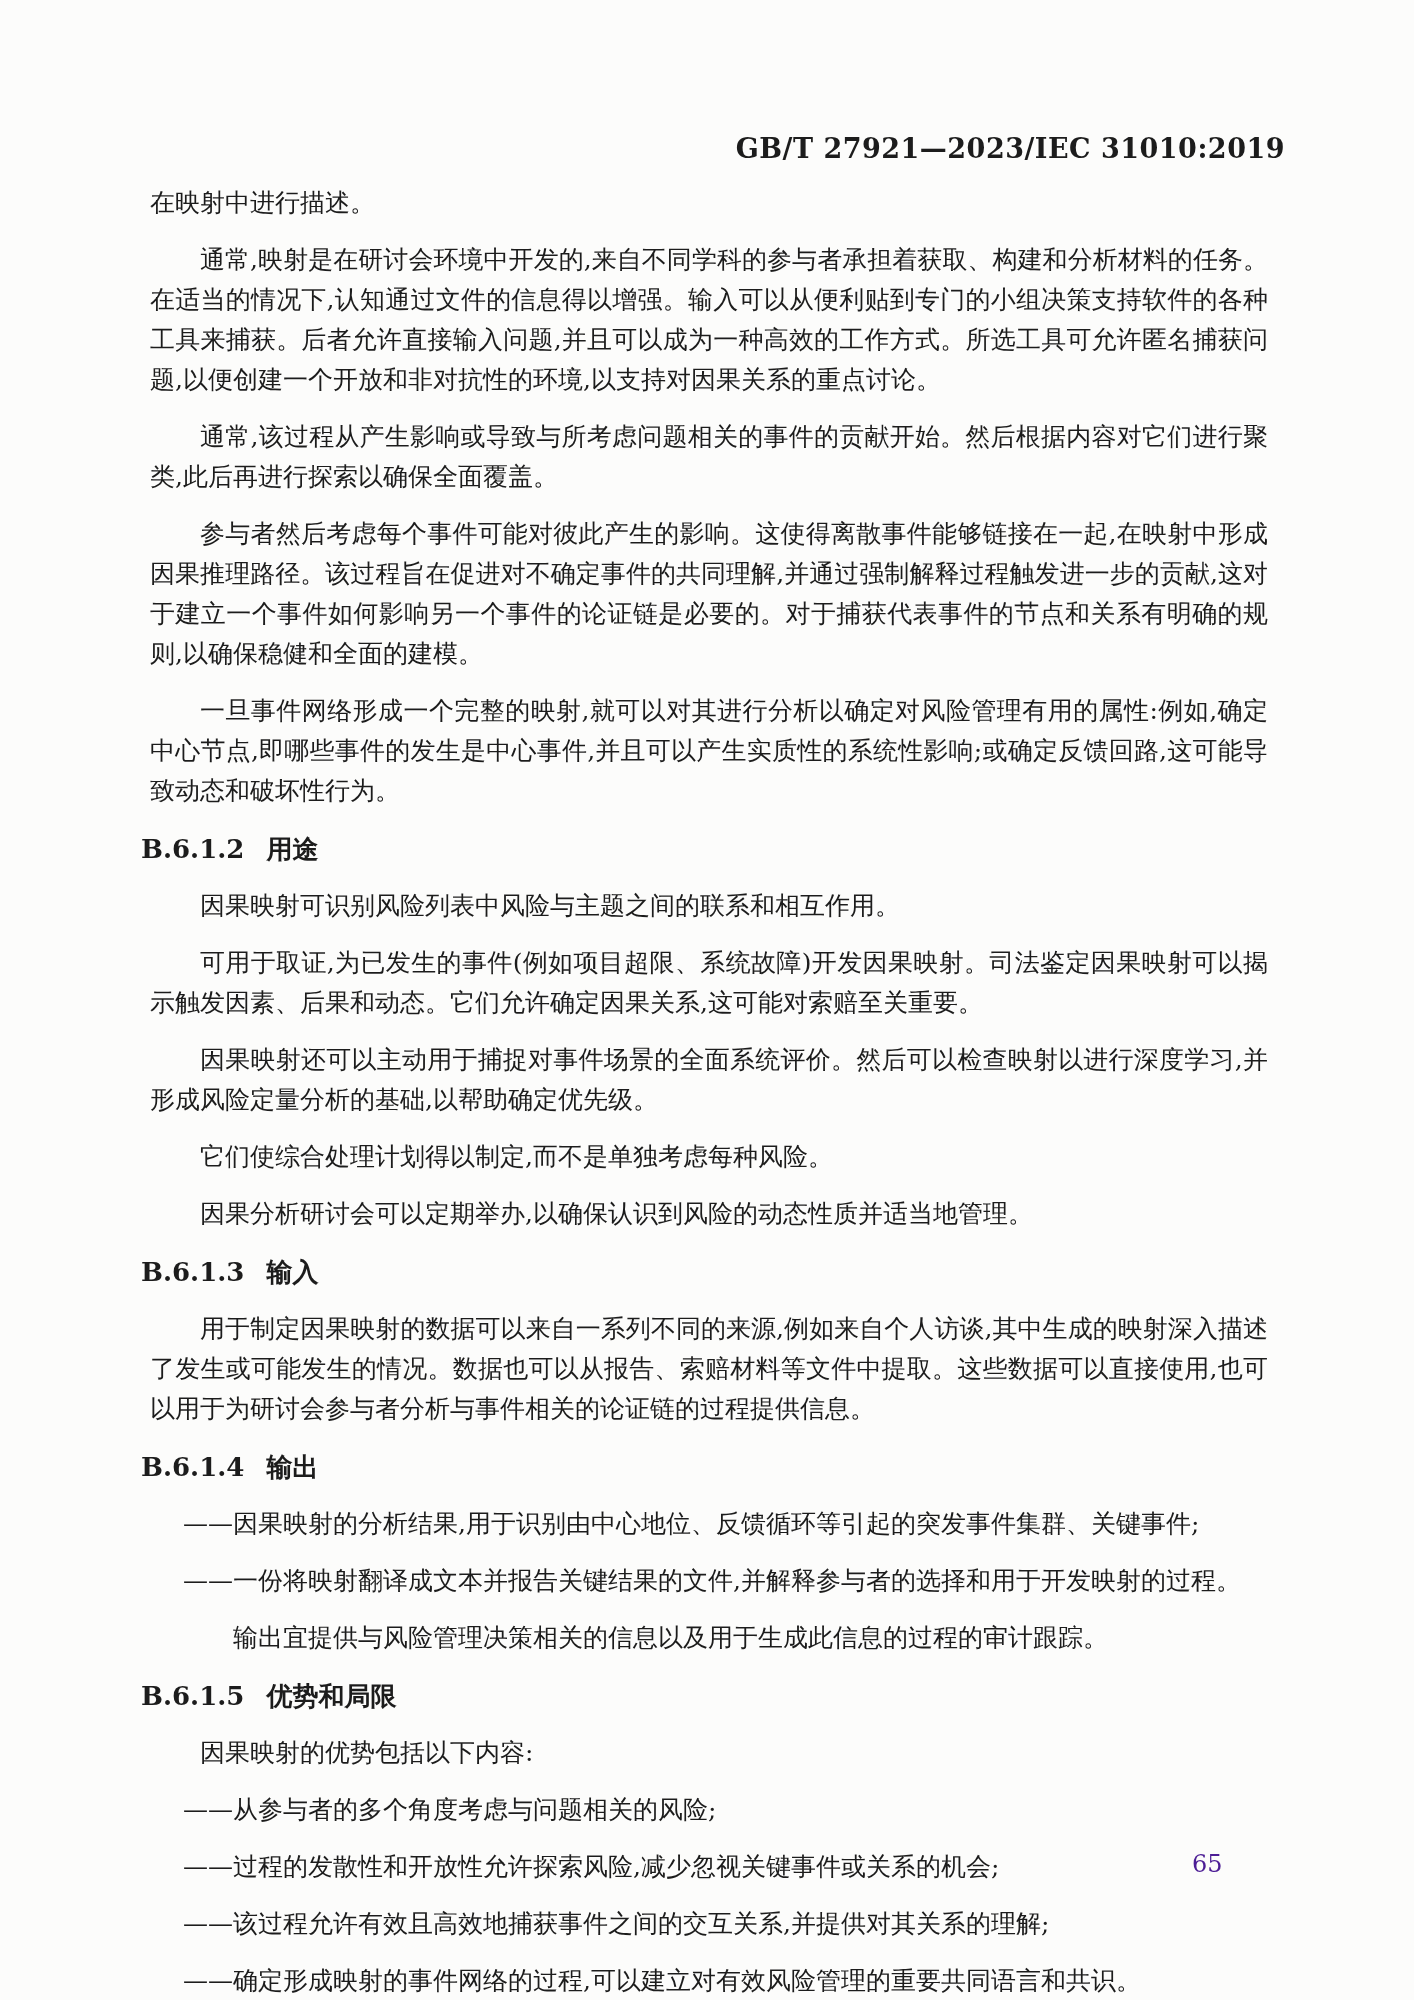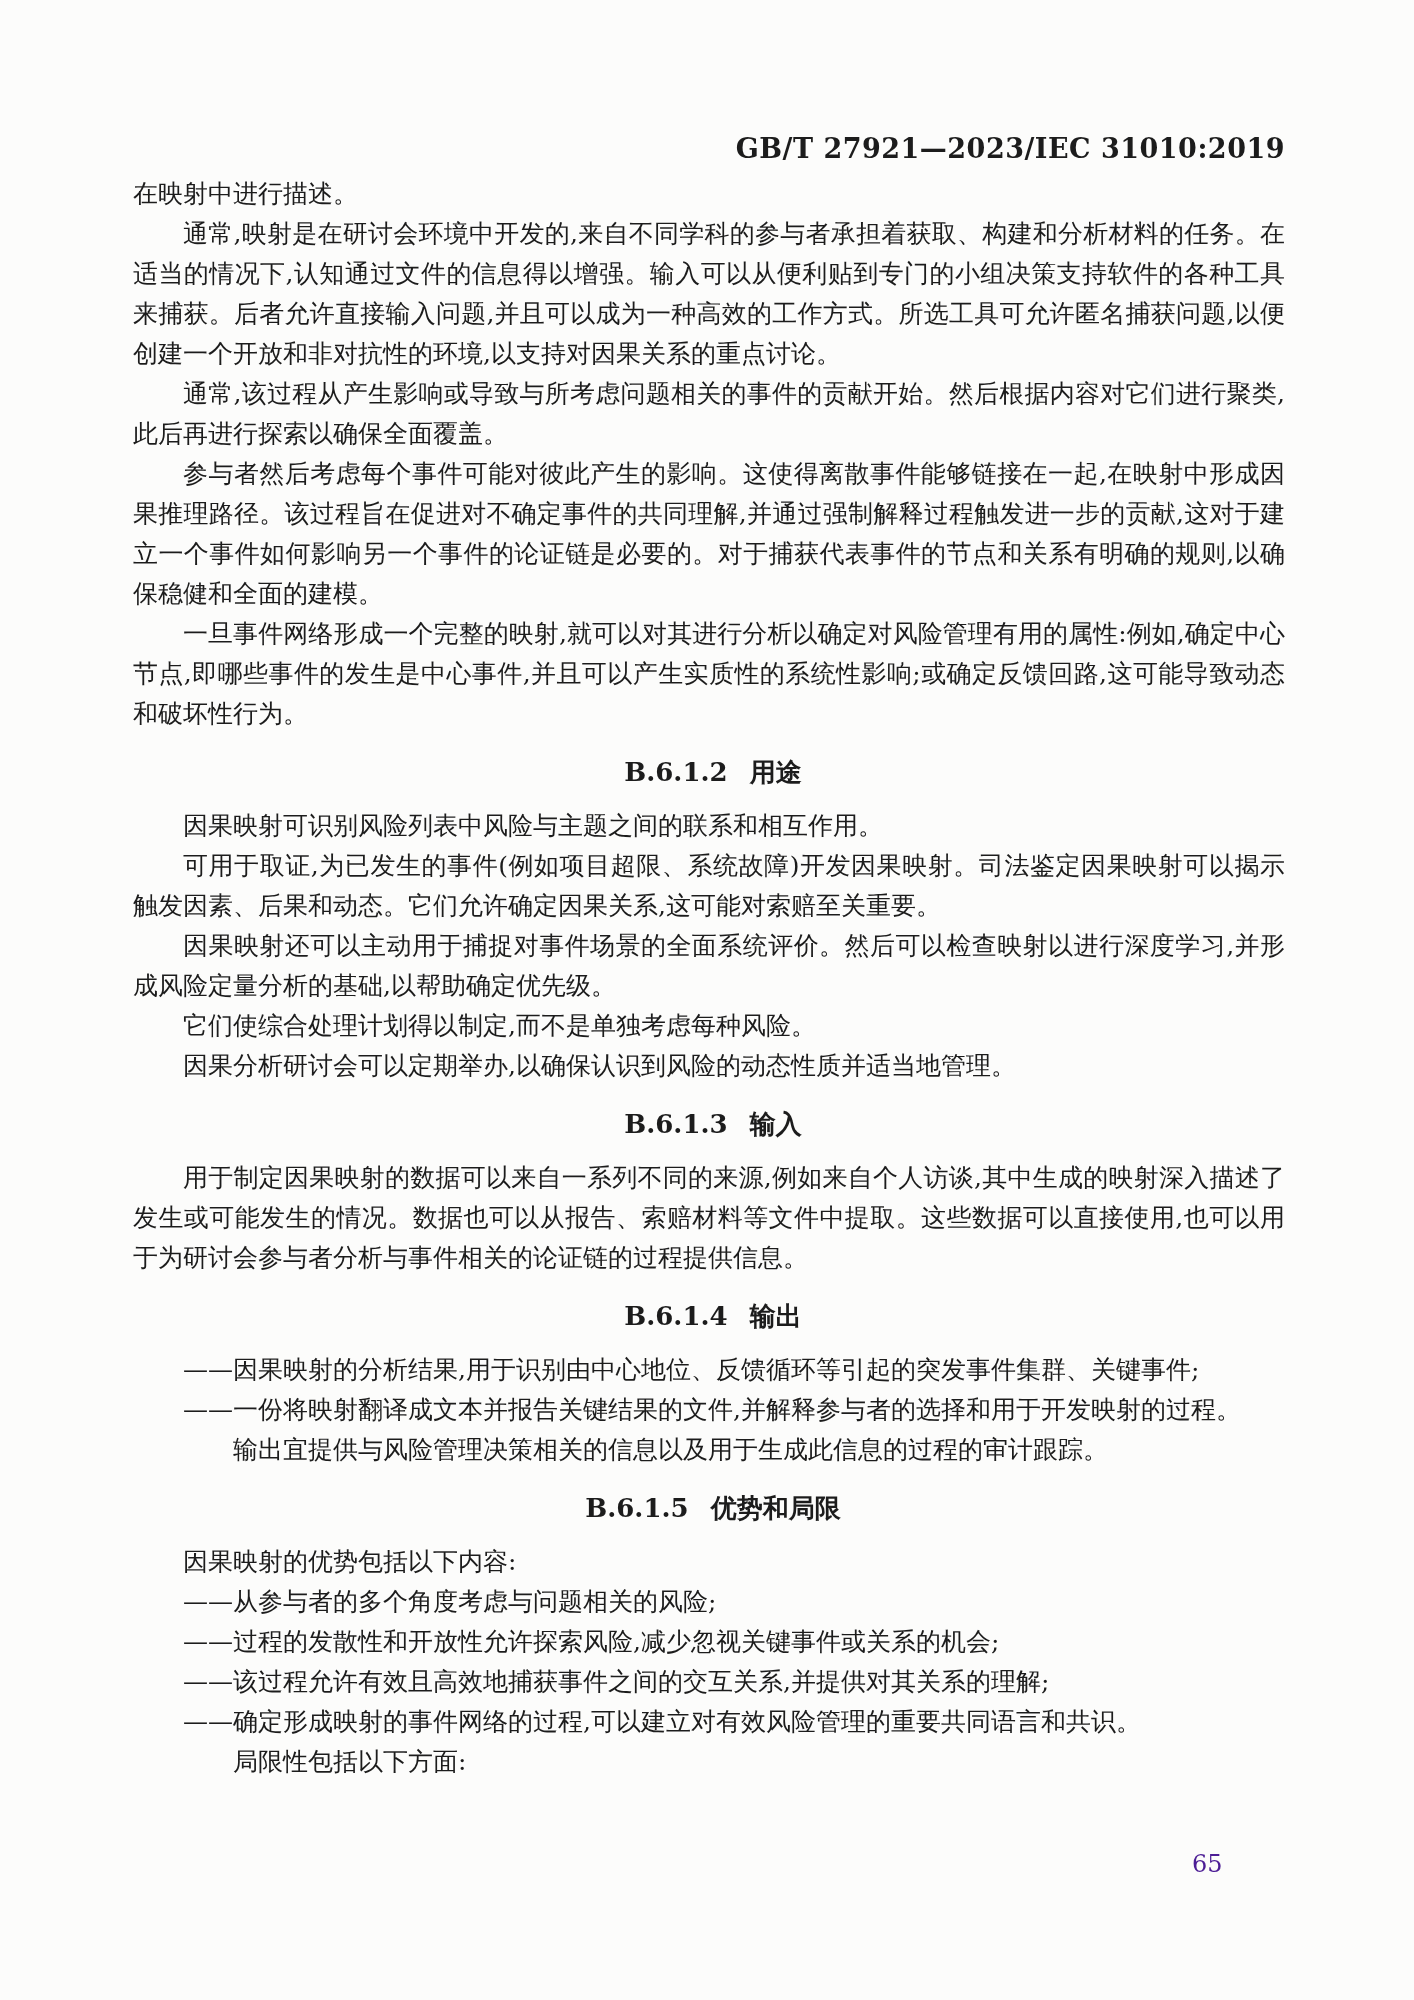--- a/index.html
+++ b/index.html
@@ -26,37 +26,36 @@
   .doc-header {
     text-align: right;
     font-weight: bold;
     font-size: 27px;
     line-height: 34px;
     letter-spacing: 0.5px;
     margin-bottom: 8px;
     font-family: "DejaVu Serif", "Liberation Serif", serif;
   }
   .body-text p {
-    margin: 0;
+    margin: 17px;
     font-size: 25px;
     line-height: 40px;
     text-align: justify;
     text-justify: inter-ideograph;
   }
   .body-text p.continuation { text-indent: 0; }
   .body-text p.para         { text-indent: 2em; }
   .body-text p.bullet       { margin-left: 2em; text-indent: 0; }
   .body-text p.subpara      { margin-left: 4em; text-indent: 0; }
   .heading {
     margin: 18px 0 14px 8px;
     font-size: 26px;
     line-height: 40px;
     font-weight: bold;
     text-indent: 0;
-    text-align: center;
   }
   .heading .h-num {
     font-family: "DejaVu Serif", "Liberation Serif", serif;
     margin-right: 0.85em;
   }
   .heading .h-title {
     font-family: "DejaVu Sans", "Liberation Sans", sans-serif;
   }
   .page-number {
     position: absolute;

